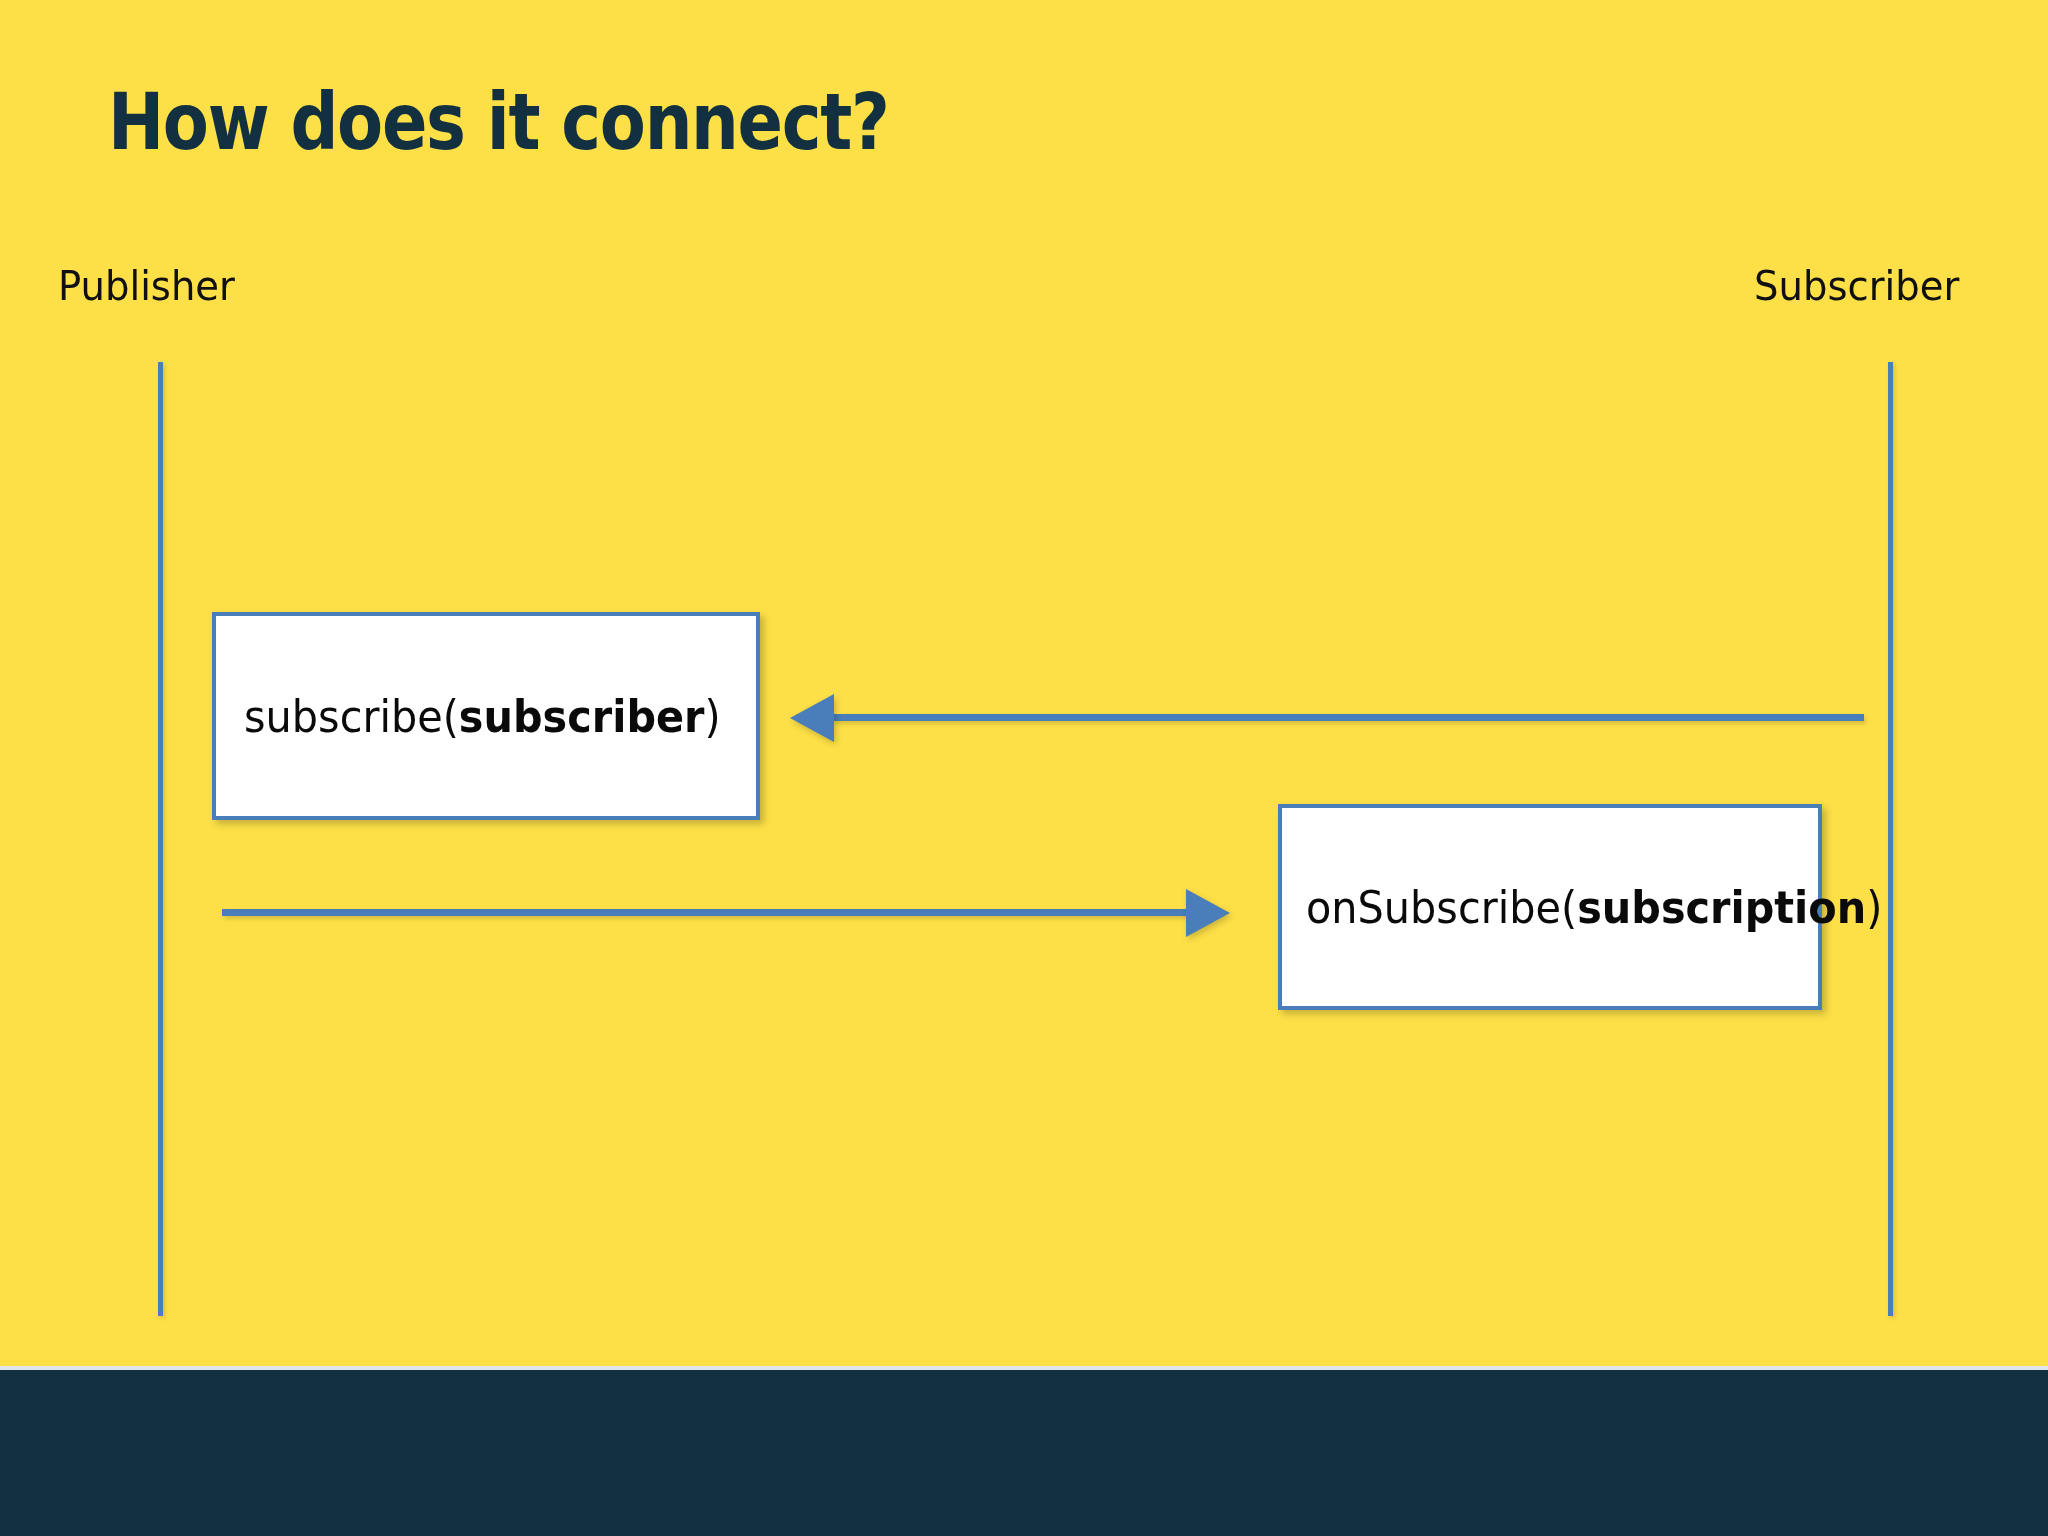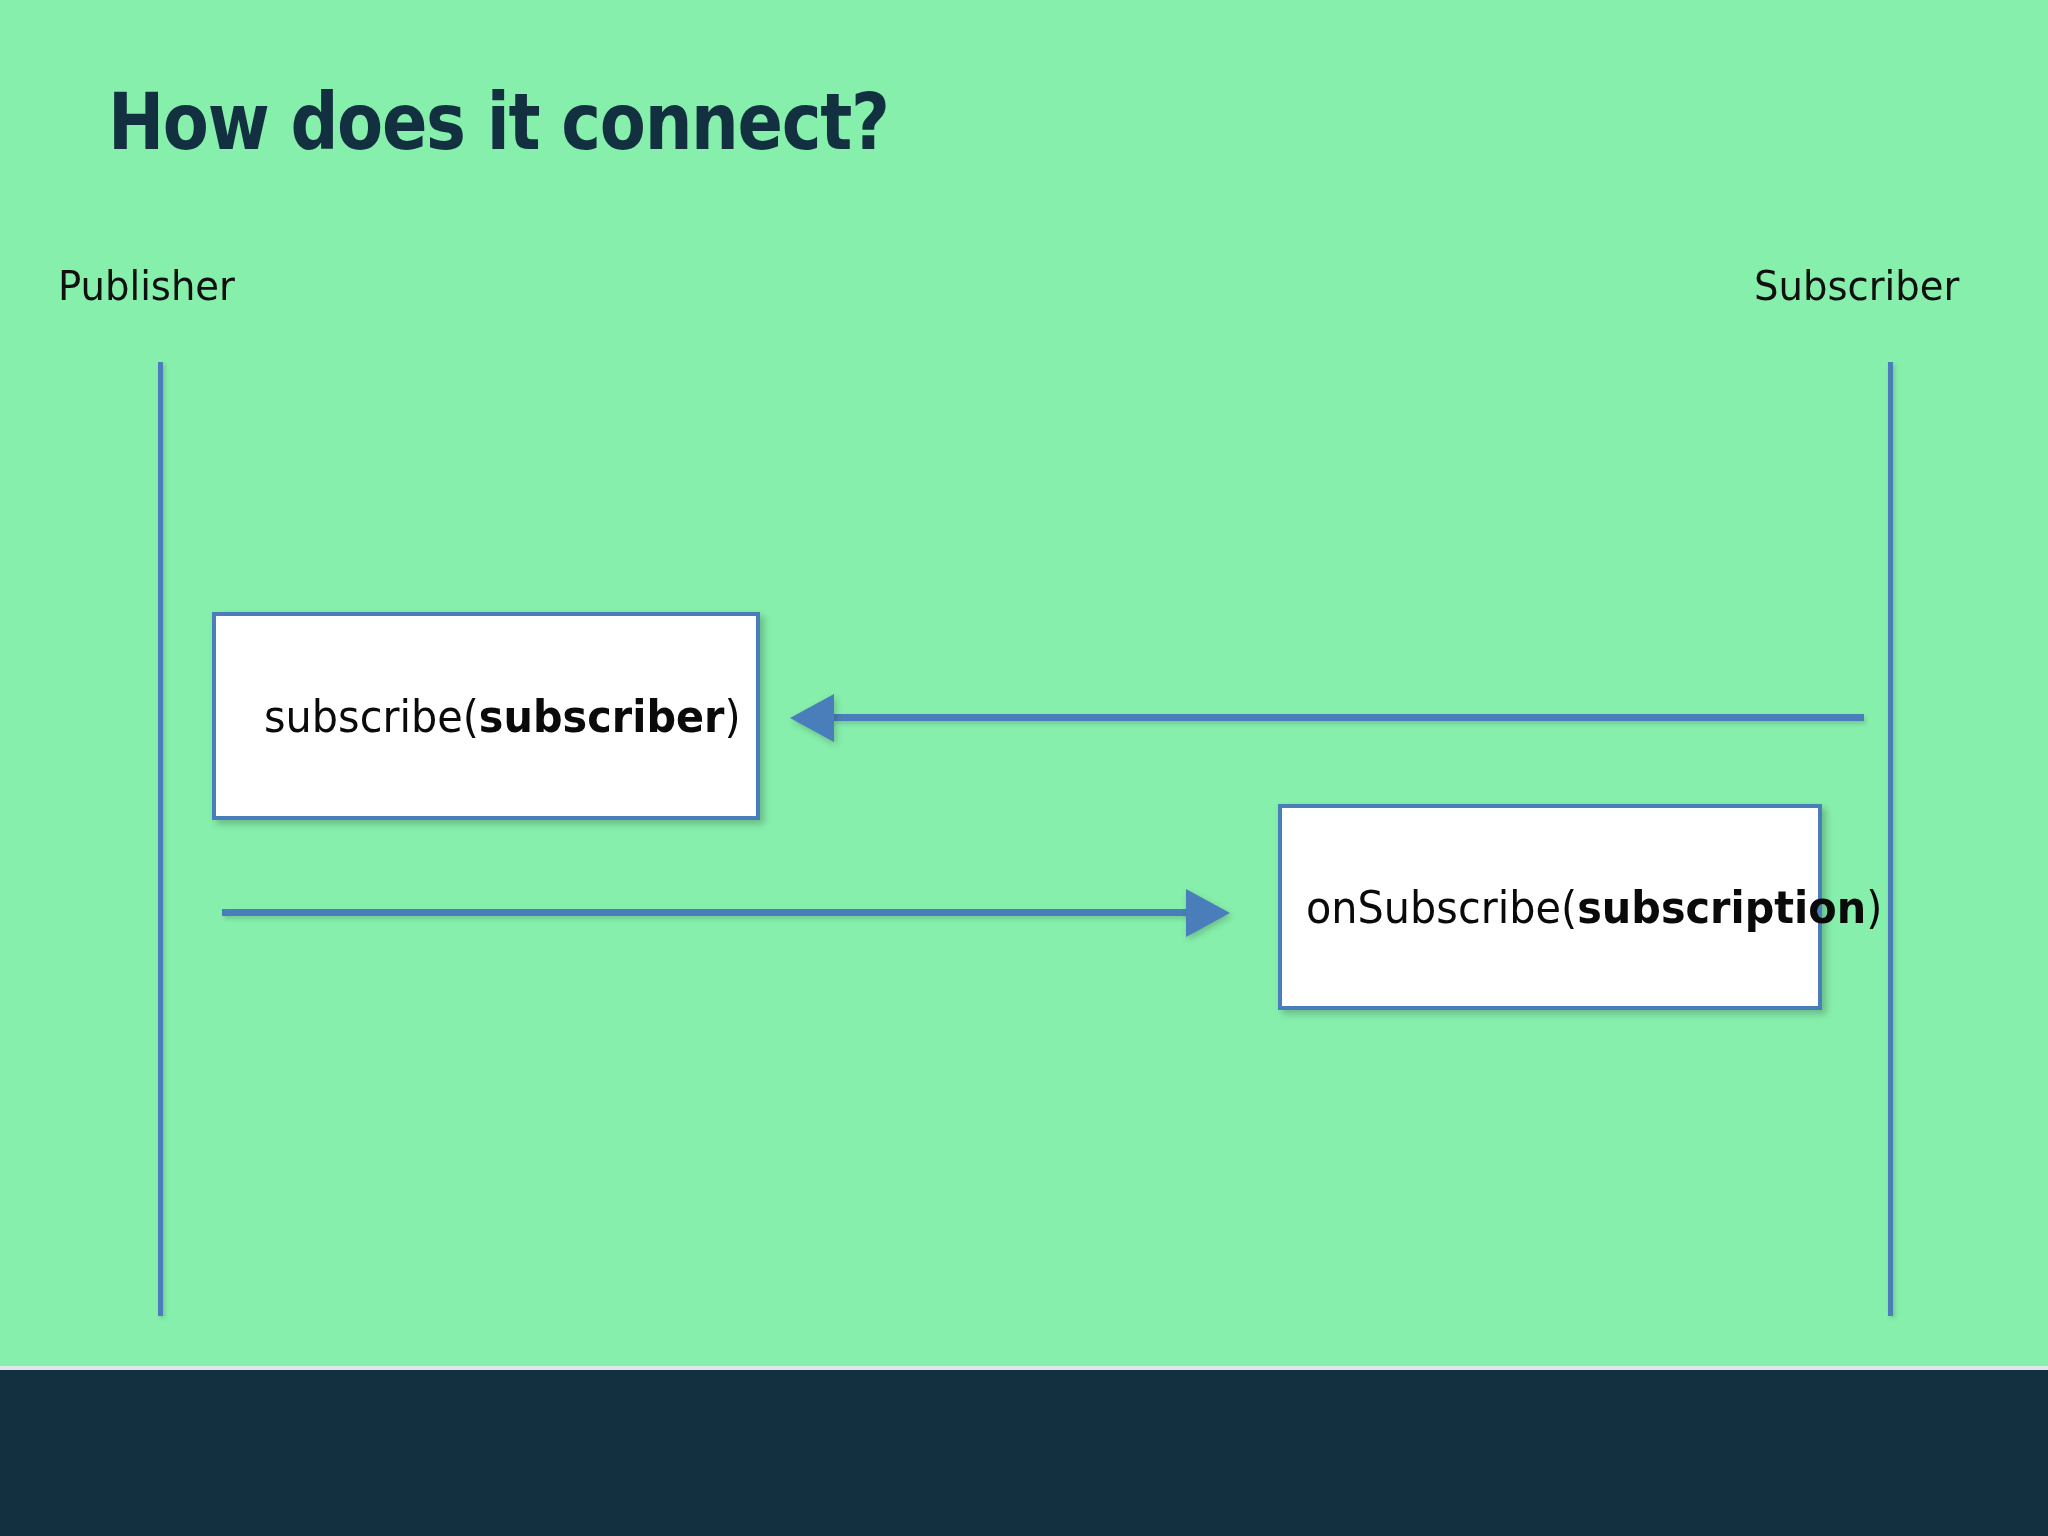--- a/index.html
+++ b/index.html
@@ -13,21 +13,21 @@
     position: relative;
     overflow: hidden;
     font-family: "Liberation Sans", sans-serif;
   }
 
   #slide {
     position: absolute;
     left: 0; top: 0;
     width: 2048px;
     height: 1536px;
-    background: #86efac;
+    background: #fde047;
   }
 
   
   #slide-title {
     position: absolute;
     left: 108px;
     top: 82px;
     font-family: "DejaVu Sans", sans-serif;
     font-size: 78px;
     font-weight: bold;
@@ -97,21 +97,21 @@
     transform: scaleX(0.92);
     transform-origin: left center;
   }
   .msg-text b { font-weight: bold; }
 
   #box-subscribe {
     left: 212px;
     top: 612px;
     width: 548px;
     height: 208px;
-    padding-left: 48px;
+    padding-left: 28px;
   }
   #box-onsubscribe {
     left: 1278px;
     top: 804px;
     width: 544px;
     height: 206px;
     padding-left: 24px;
   }
 
   

